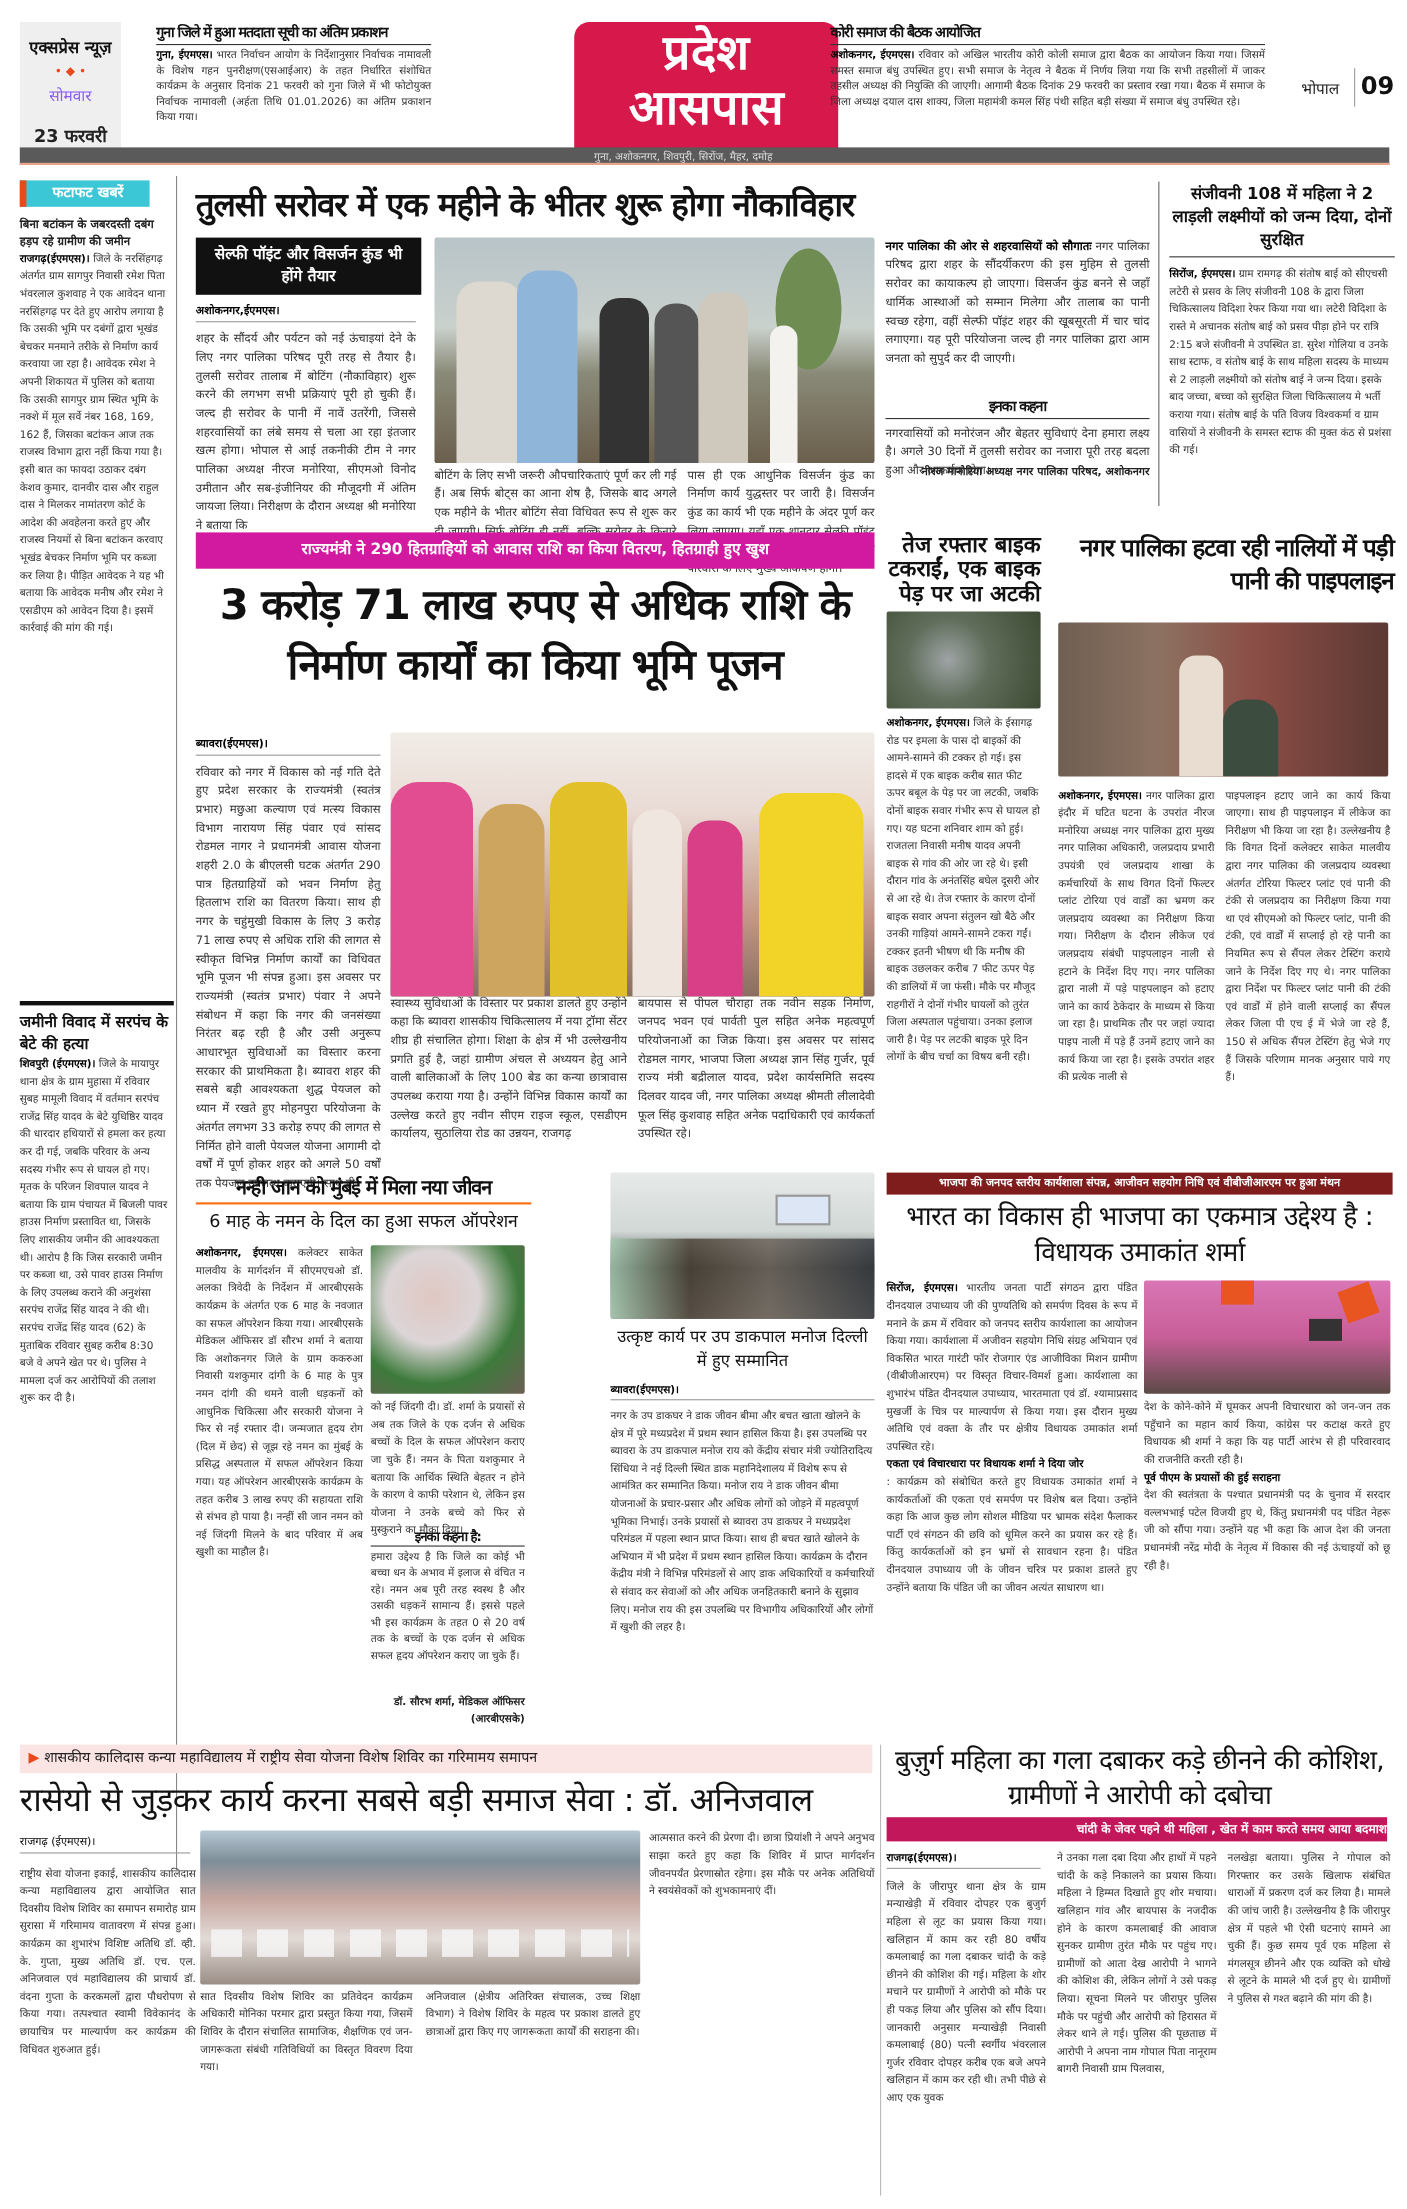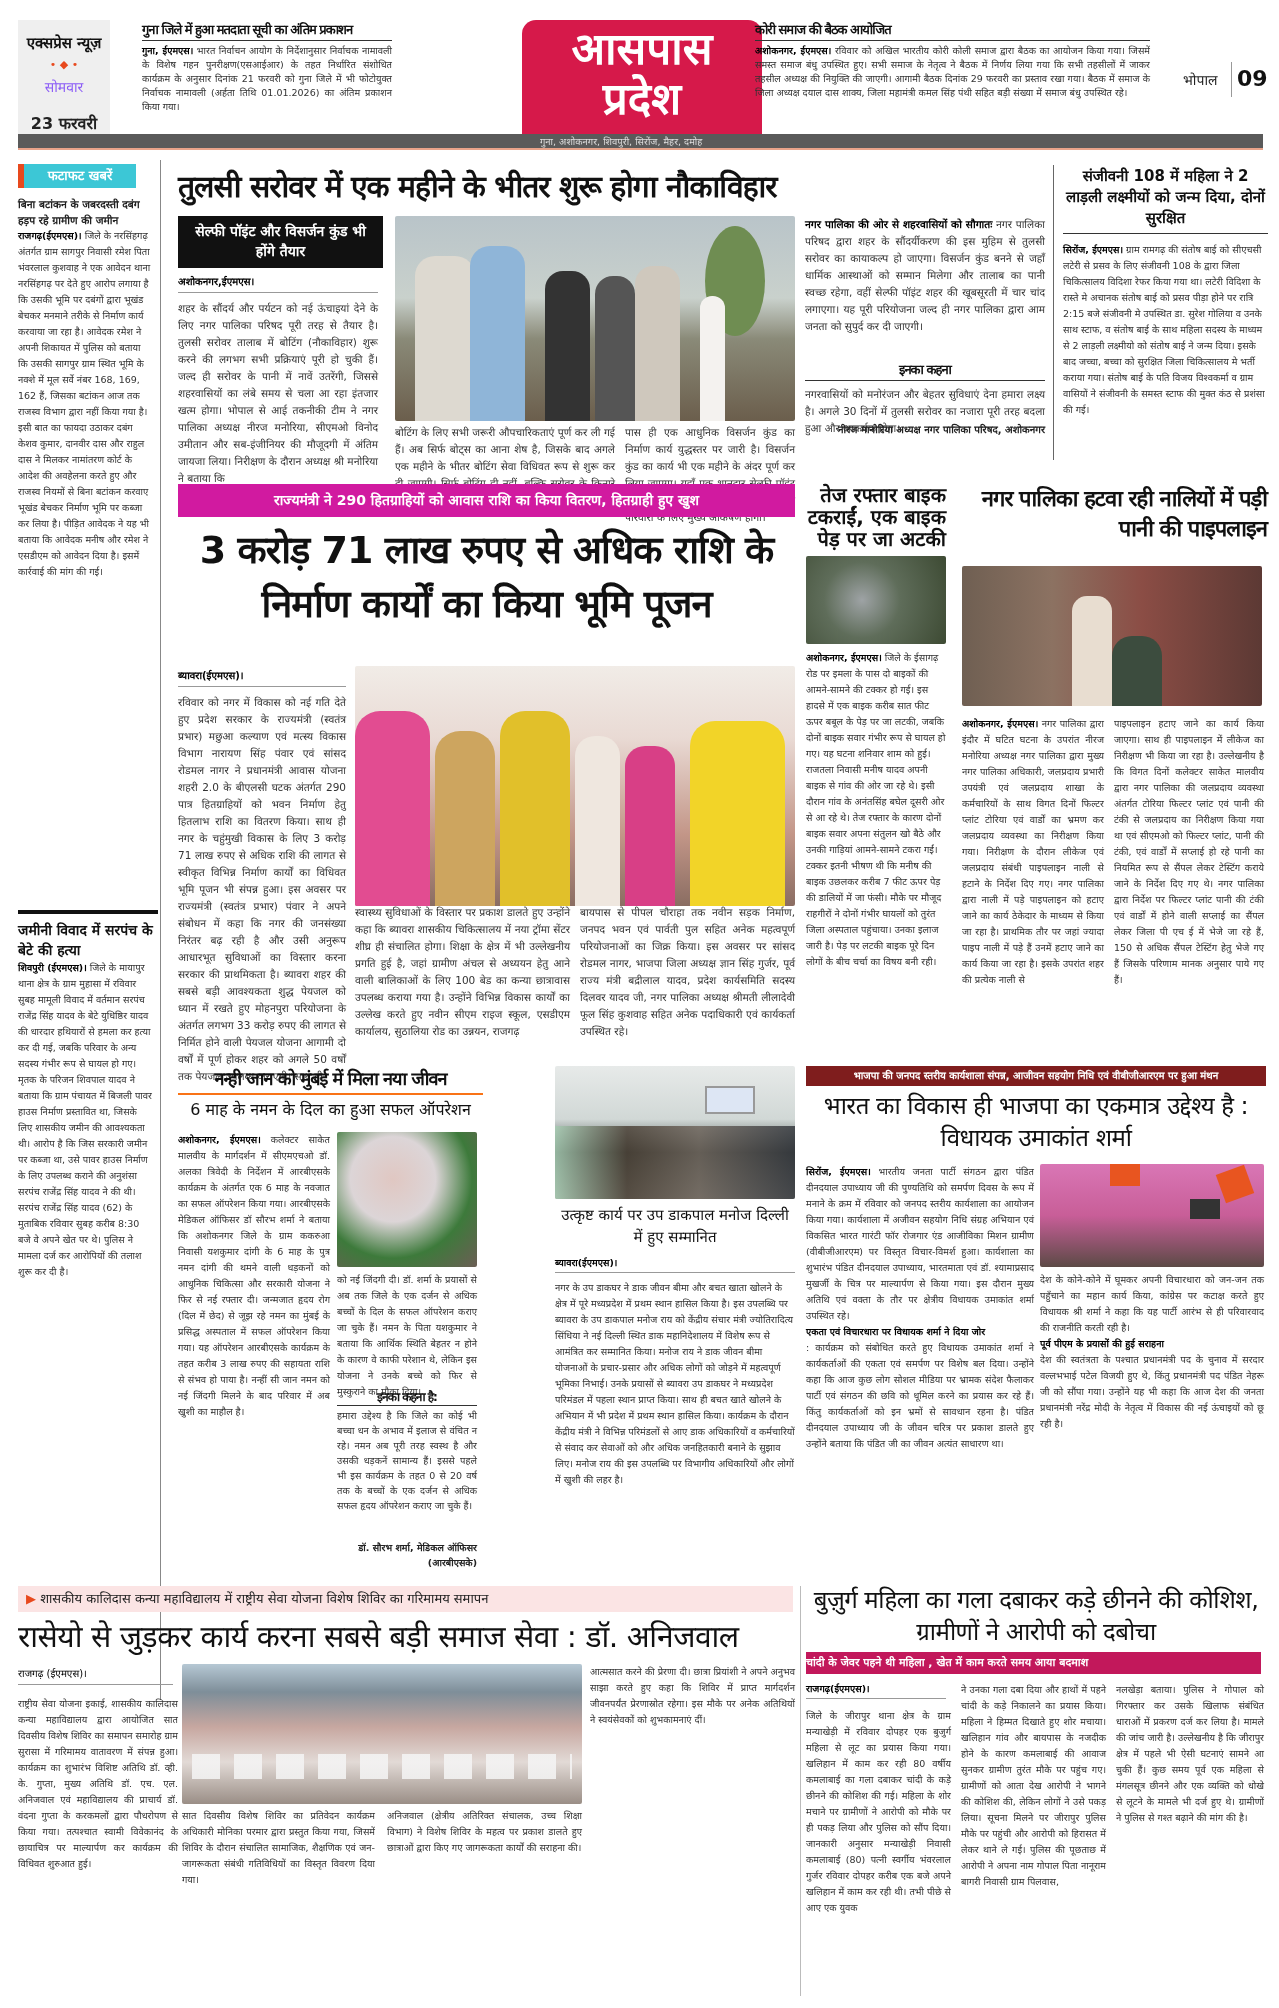--- a/index.html
+++ b/index.html
@@ -22,22 +22,22 @@
   <div style="font-size:14px;color:#8b5cf6">सोमवार</div>
   <div style="font-size:16px;font-weight:bold;margin-top:16px">23 फरवरी 2026</div>
 </div>
 
 <div class="abs" style="left:142px;top:20px;width:250px">
   <div class="hl" style="font-size:13px;border-bottom:1px solid #333;padding-bottom:2px;margin-bottom:3px">गुना जिले में हुआ मतदाता सूची का अंतिम प्रकाशन</div>
   <div class="t" style="font-size:9.5px;line-height:14px"><b>गुना, ईएमएस।</b> <span>भारत निर्वाचन आयोग के निर्देशानुसार निर्वाचक नामावली के विशेष गहन पुनरीक्षण(एसआईआर) के तहत निर्धारित संशोधित कार्यक्रम के अनुसार दिनांक 21 फरवरी को गुना जिले में भी फोटोयुक्त निर्वाचक नामावली (अर्हता तिथि 01.01.2026) का अंतिम प्रकाशन किया गया।</span></div>
 </div>
 
 <div class="abs" style="left:522px;top:20px;width:240px;height:115px;background:#d6194a;border-radius:14px 14px 0 0;color:#fff;text-align:center;font-weight:bold;padding-top:4px">
+  <div style="font-size:44px;line-height:50px">प्रदेश</div>
   <div style="font-size:44px;line-height:50px">आसपास</div>
-  <div style="font-size:44px;line-height:50px">प्रदेश</div>
 </div>
 
 <div class="abs" style="left:755px;top:20px;width:395px">
   <div class="hl" style="font-size:13px;border-bottom:1px solid #333;padding-bottom:2px;margin-bottom:3px">कोरी समाज की बैठक आयोजित</div>
   <div class="t" style="font-size:9.5px;line-height:14px"><b>अशोकनगर, ईएमएस।</b> <span>रविवार को अखिल भारतीय कोरी कोली समाज द्वारा बैठक का आयोजन किया गया। जिसमें समस्त समाज बंधु उपस्थित हुए। सभी समाज के नेतृत्व ने बैठक में निर्णय लिया गया कि सभी तहसीलों में जाकर तहसील अध्यक्ष की नियुक्ति की जाएगी। आगामी बैठक दिनांक 29 फरवरी का प्रस्ताव रखा गया। बैठक में समाज के जिला अध्यक्ष दयाल दास शाक्य, जिला महामंत्री कमल सिंह पंथी सहित बड़ी संख्या में समाज बंधु उपस्थित रहे।</span></div>
 </div>
 
 <div class="abs" style="left:1183px;top:70px;font-size:14px;color:#222">भोपाल</div>
 <div class="vr" style="left:1231px;top:62px;height:35px;background:#999"></div>
 <div class="abs" style="left:1237px;top:66px;font-size:22px;font-weight:bold;color:#111">09</div>
@@ -149,18 +149,18 @@
 <div class="abs t" style="left:18px;top:1696px;width:160px;font-size:9.5px;line-height:16px">राष्ट्रीय सेवा योजना इकाई, शासकीय कालिदास कन्या महाविद्यालय द्वारा आयोजित सात दिवसीय विशेष शिविर का समापन समारोह ग्राम सुरासा में गरिमामय वातावरण में संपन्न हुआ। कार्यक्रम का शुभारंभ विशिष्ट अतिथि डॉ. व्ही. के. गुप्ता, मुख्य अतिथि डॉ. एच. एल. अनिजवाल एवं महाविद्यालय की प्राचार्य डॉ. वंदना गुप्ता के करकमलों द्वारा पौधरोपण से किया गया। तत्पश्चात स्वामी विवेकानंद के छायाचित्र पर माल्यार्पण कर कार्यक्रम की विधिवत शुरुआत हुई।</div>
 <div class="photo" style="left:182px;top:1664px;width:400px;height:140px;background:linear-gradient(180deg,#b6c8d4 0%,#7e8e99 20%,#c7a7a0 45%,#e2dad6 70%,#9a8e86 100%)">
   <div style="position:absolute;left:10px;top:90px;width:380px;height:25px;background:repeating-linear-gradient(90deg,#f5f5f5 0 28px,transparent 28px 42px);opacity:.85"></div>
 </div>
 <div class="abs t" style="left:182px;top:1808px;width:193px;font-size:9.5px;line-height:16px">सात दिवसीय विशेष शिविर का प्रतिवेदन कार्यक्रम अधिकारी मोनिका परमार द्वारा प्रस्तुत किया गया, जिसमें शिविर के दौरान संचालित सामाजिक, शैक्षणिक एवं जन-जागरूकता संबंधी गतिविधियों का विस्तृत विवरण दिया गया।</div>
 <div class="abs t" style="left:387px;top:1808px;width:195px;font-size:9.5px;line-height:16px">अनिजवाल (क्षेत्रीय अतिरिक्त संचालक, उच्च शिक्षा विभाग) ने विशेष शिविर के महत्व पर प्रकाश डालते हुए छात्राओं द्वारा किए गए जागरूकता कार्यों की सराहना की।</div>
 <div class="abs t" style="left:590px;top:1664px;width:205px;font-size:9.5px;line-height:16px">आत्मसात करने की प्रेरणा दी। छात्रा प्रियांशी ने अपने अनुभव साझा करते हुए कहा कि शिविर में प्राप्त मार्गदर्शन जीवनपर्यंत प्रेरणास्रोत रहेगा। इस मौके पर अनेक अतिथियों ने स्वयंसेवकों को शुभकामनाएं दीं।</div>
 
 <div class="vr" style="left:800px;top:1586px;height:410px;background:#bbb"></div>
 <div class="abs hl" style="left:806px;top:1584px;width:460px;text-align:center;font-size:24px;line-height:32px;font-weight:normal;letter-spacing:-.5px">बुज़ुर्ग महिला का गला दबाकर कड़े छीनने की कोशिश, ग्रामीणों ने आरोपी को दबोचा</div>
-<div class="abs" style="left:806px;top:1652px;width:455px;height:22px;background:#c2185b;color:#fff;font-size:11px;font-weight:bold;line-height:22px;text-align:left;white-space:nowrap;overflow:hidden">चांदी के जेवर पहने थी महिला , खेत में काम करते समय आया बदमाश</div>
+<div class="abs" style="left:806px;top:1652px;width:455px;height:22px;background:#c2185b;color:#fff;font-size:11px;font-weight:bold;line-height:22px;text-align:right;white-space:nowrap;overflow:hidden">चांदी के जेवर पहने थी महिला , खेत में काम करते समय आया बदमाश</div>
 <div class="abs dateline" style="left:806px;top:1682px;font-size:9.5px">राजगढ़(ईएमएस)।</div>
 <div class="rule" style="left:806px;top:1698px;width:140px;background:#999"></div>
 <div class="abs t" style="left:806px;top:1708px;width:145px;font-size:9.5px;line-height:16px">जिले के जीरापुर थाना क्षेत्र के ग्राम मन्याखेड़ी में रविवार दोपहर एक बुजुर्ग महिला से लूट का प्रयास किया गया। खलिहान में काम कर रही 80 वर्षीय कमलाबाई का गला दबाकर चांदी के कड़े छीनने की कोशिश की गई। महिला के शोर मचाने पर ग्रामीणों ने आरोपी को मौके पर ही पकड़ लिया और पुलिस को सौंप दिया। जानकारी अनुसार मन्याखेड़ी निवासी कमलाबाई (80) पत्नी स्वर्गीय भंवरलाल गुर्जर रविवार दोपहर करीब एक बजे अपने खलिहान में काम कर रही थी। तभी पीछे से आए एक युवक</div>
 <div class="abs t" style="left:961px;top:1682px;width:145px;font-size:9.5px;line-height:16px">ने उनका गला दबा दिया और हाथों में पहने चांदी के कड़े निकालने का प्रयास किया। महिला ने हिम्मत दिखाते हुए शोर मचाया। खलिहान गांव और बायपास के नजदीक होने के कारण कमलाबाई की आवाज सुनकर ग्रामीण तुरंत मौके पर पहुंच गए। ग्रामीणों को आता देख आरोपी ने भागने की कोशिश की, लेकिन लोगों ने उसे पकड़ लिया। सूचना मिलने पर जीरापुर पुलिस मौके पर पहुंची और आरोपी को हिरासत में लेकर थाने ले गई। पुलिस की पूछताछ में आरोपी ने अपना नाम गोपाल पिता नानूराम बागरी निवासी ग्राम पिलवास,</div>
 <div class="abs t" style="left:1116px;top:1682px;width:148px;font-size:9.5px;line-height:16px">नलखेड़ा बताया। पुलिस ने गोपाल को गिरफ्तार कर उसके खिलाफ संबंधित धाराओं में प्रकरण दर्ज कर लिया है। मामले की जांच जारी है। उल्लेखनीय है कि जीरापुर क्षेत्र में पहले भी ऐसी घटनाएं सामने आ चुकी हैं। कुछ समय पूर्व एक महिला से मंगलसूत्र छीनने और एक व्यक्ति को धोखे से लूटने के मामले भी दर्ज हुए थे। ग्रामीणों ने पुलिस से गश्त बढ़ाने की मांग की है।</div>
 
 </body></html>

